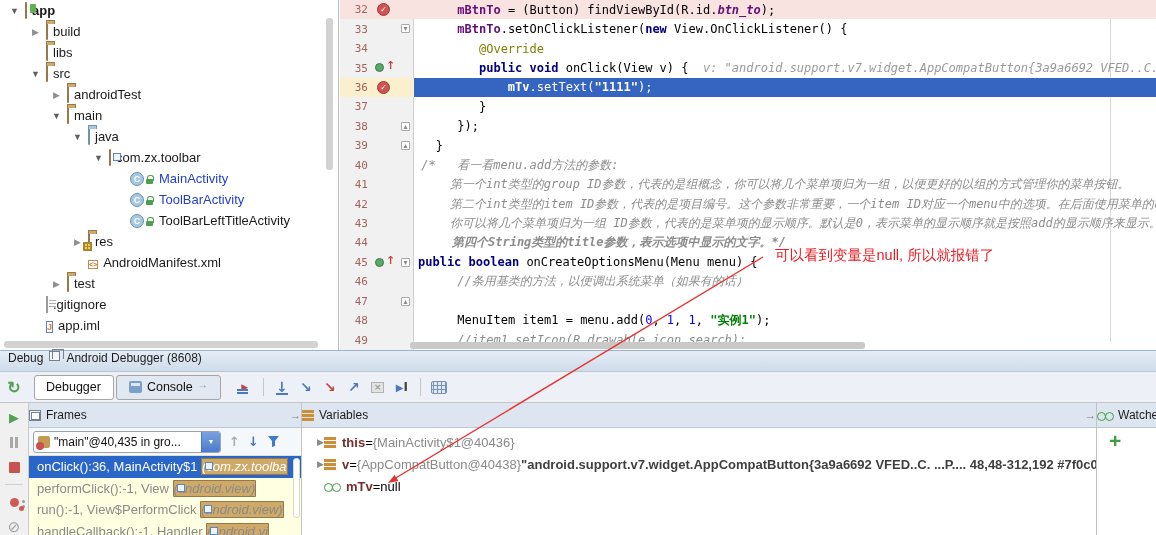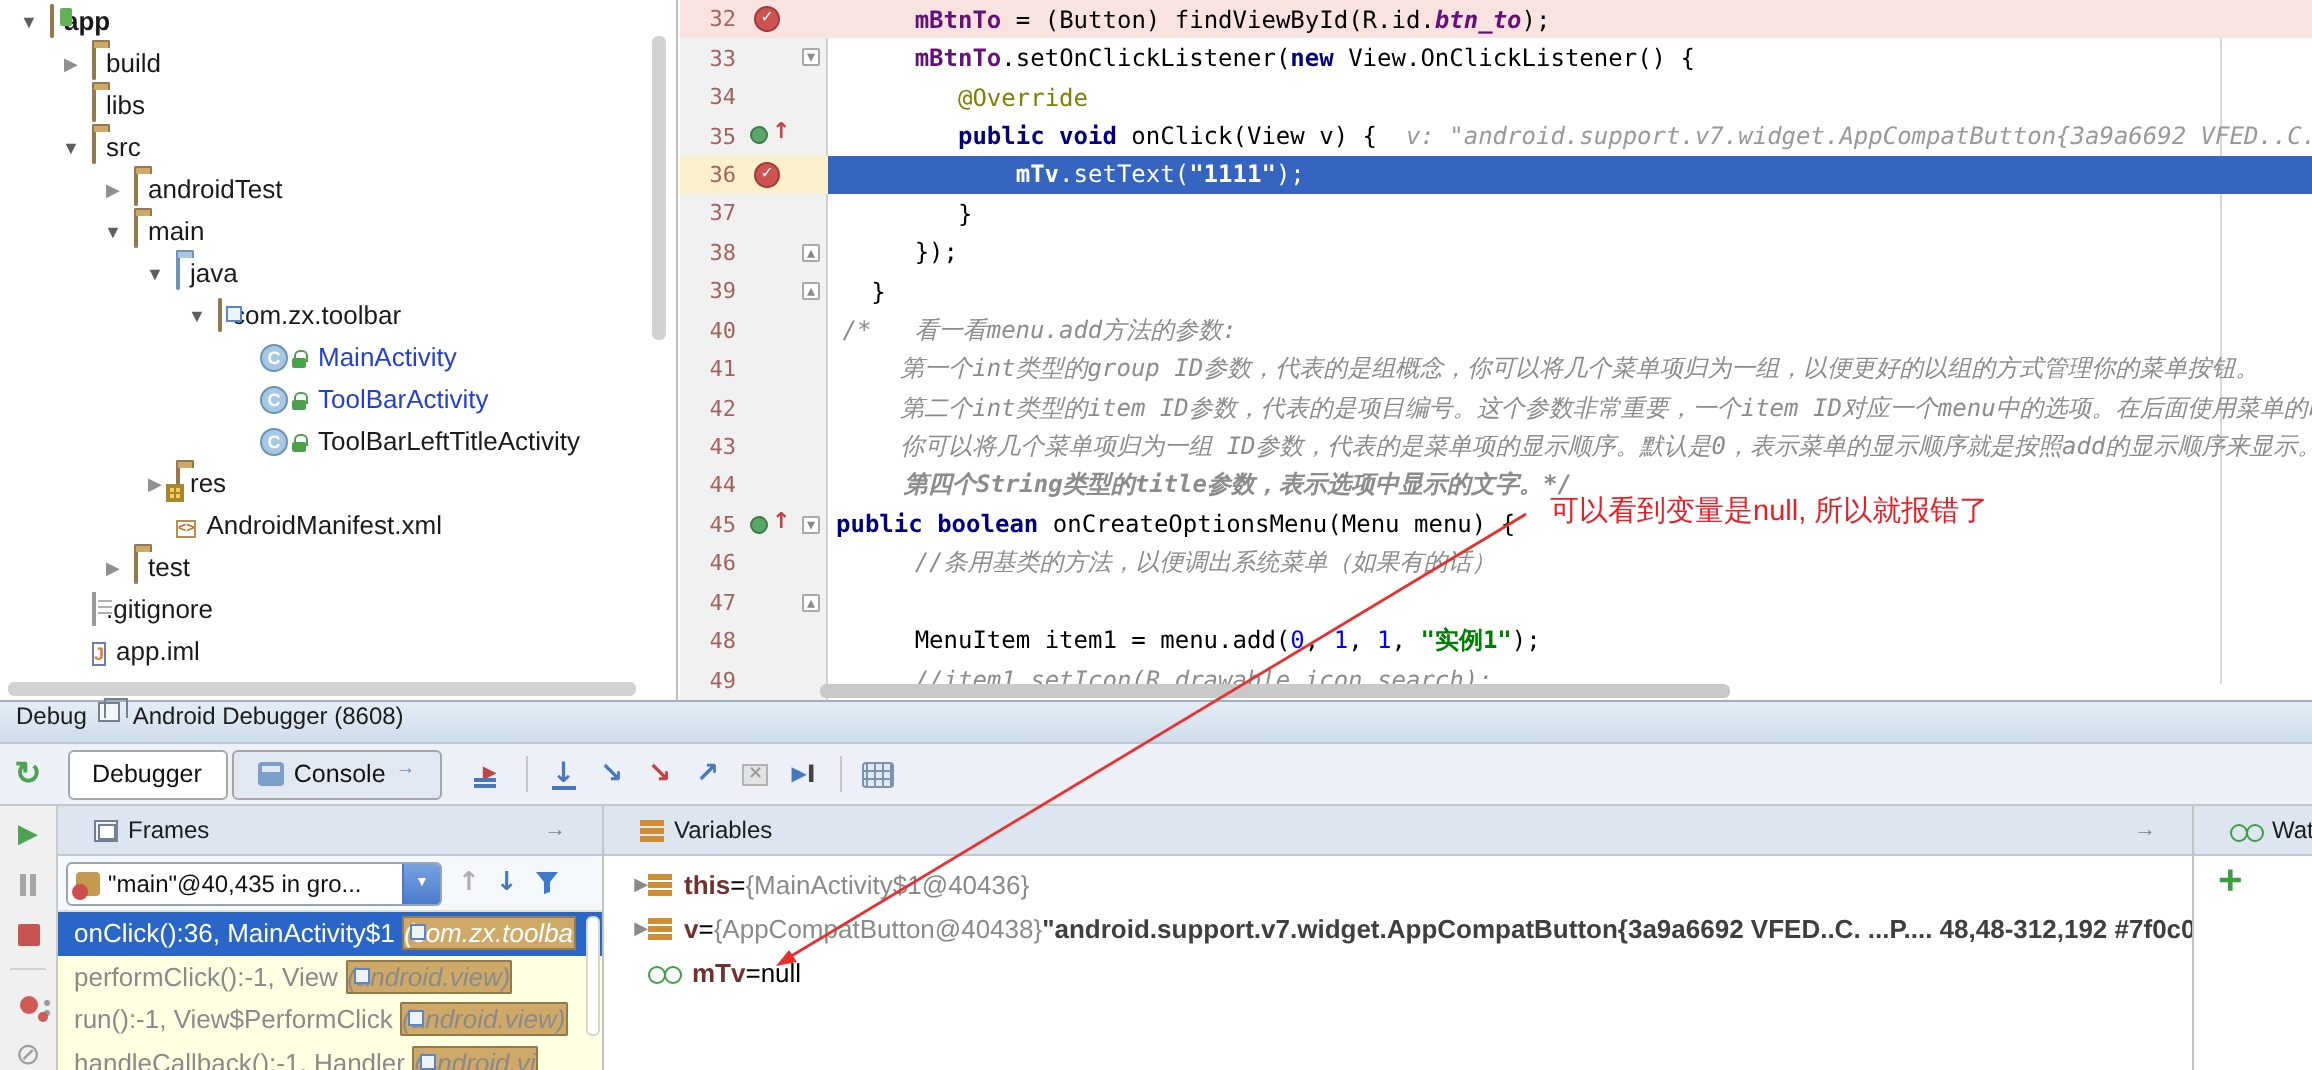--- a/index.html
+++ b/index.html
@@ -108,21 +108,21 @@
   .stripicon { width:16px; height:16px; display:flex; align-items:center; justify-content:center; font-family:"DejaVu Sans", sans-serif;}
   .resume { color:#4fa254; font-size:13px; }
   .pausei { width:8px; height:11px; border-left:3px solid #a8a8a8; border-right:3px solid #a8a8a8; }
   .stopi { width:11px; height:11px; background:#c75450; border-radius:1px; }
   .bpicons { width:9px; height:9px; border-radius:50%; background:#cf5b56;
     box-shadow:7px 6px 0 -2px #cf5b56, 9px -1px 0 -3px #9a9a9a, 9px 4px 0 -3px #9a9a9a; }
   .mutei { color:#9f9f9f; font-size:15px; }
   .hsep { width:18px; height:1px; background:#cfcfcf; }
 
   .pane-header { height:25px; background:#dde6f0; border-bottom:1px solid #bcc8d6; display:flex; align-items:center;
-    padding:0 18px; font-size:12px; color:#1c1c1c; gap:5px; }
+    padding:0 0; font-size:12px; color:#1c1c1c; gap:5px; }
   .pane-header .spacer { flex:1; }
   .dock { color:#7a7a7a; font-size:11px; }
   .frameshdr-icon { width:12px; height:11px; border:1px solid #72808f; background:#eef3f8; position:relative; }
   .frameshdr-icon::after { content:""; position:absolute; left:1px; top:1px; width:7px; height:6px; border:1px solid #72808f; background:#fff; }
   .varshdr-icon { width:12px; height:11px; background-image:linear-gradient(#cf8e35 3px, transparent 3px); background-size:12px 4px; }
 
   #frames-pane { width:273px; border-right:1px solid #c3c3c3; display:flex; flex-direction:column; background:#ffffe1; }
   #thread-row { height:28px; background:#f5f8fb; display:flex; align-items:center; padding:0 4px; gap:8px; border-bottom:1px solid #e0e0d0;}
   #thread-combo { width:188px; height:22px; background:#fff; border:1px solid #9aa4b0; border-radius:3px;
     display:flex; align-items:center; overflow:hidden; }

